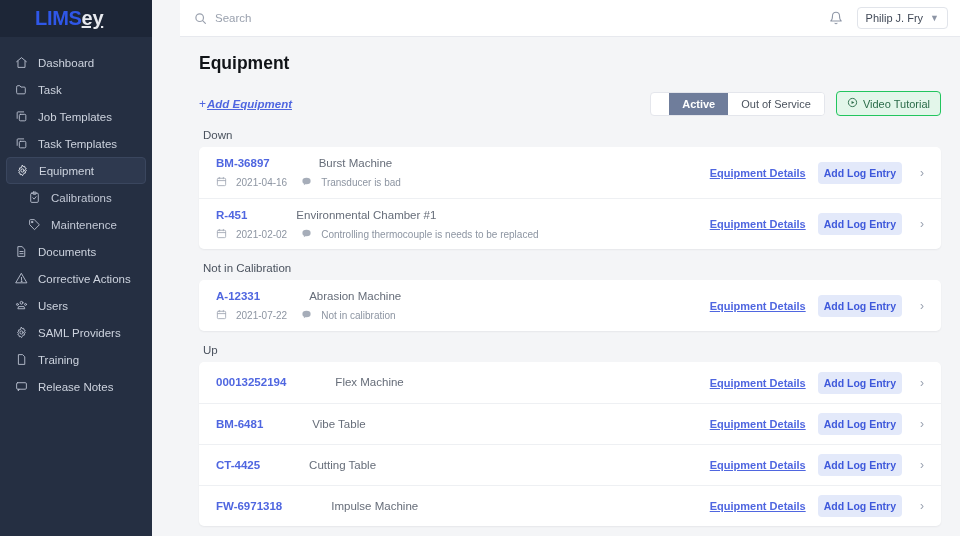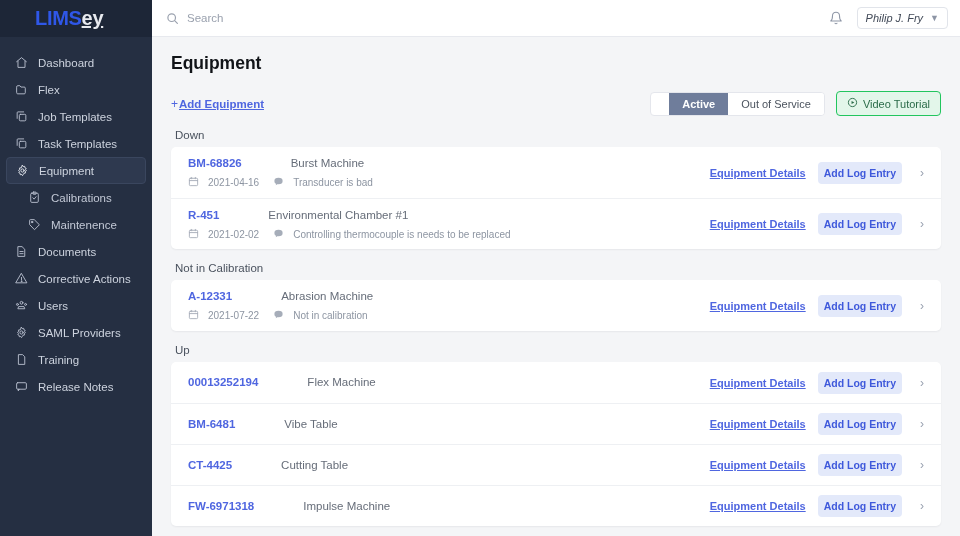--- a/index.html
+++ b/index.html
@@ -49,21 +49,21 @@
     width: 16px; height: 16px;
     margin-right: 9px;
     display: inline-flex; align-items: center; justify-content: center;
     flex: 0 0 16px;
     color: #b9c0cf;
   }
   .nav-item.active .ico { color: #e6e9f0; }
   .nav-item svg { width: 13px; height: 13px; display: block; }
 
   
-  .main { flex: 1; height: 536px; display: flex; flex-direction: column; background: #f4f5f7; }
+  .main { flex: 1; height: 536px; display: flex; flex-direction: column; background: #f4f5f7; margin-left: 28px; }
 
   .topbar {
     height: 37px; background: #ffffff;
     border-bottom: 1px solid #e7e9ee;
     display: flex; align-items: center;
     padding: 0 12px 0 14px;
   }
   .search-box { display: flex; align-items: center; gap: 8px; flex: 1; }
   .search-icon { color: #9aa1ae; display: flex; }
   .search-icon svg { width: 13px; height: 13px; }
@@ -73,36 +73,36 @@
     font-size: 11.5px; color: #5b6270; width: 320px;
   }
   .search-input::placeholder { color: #9aa1ae; }
   .top-right { display: flex; align-items: center; gap: 14px; }
   .bell { color: #8d95a5; display: flex; cursor: pointer; }
   .bell svg { width: 14px; height: 14px; }
   .user-pill {
     display: flex; align-items: center; gap: 7px;
     border: 1px solid #e1e4ea; border-radius: 4px;
     padding: 4px 8px; font-size: 11px; color: #414957;
-    background: #fff; cursor: pointer; font-style: italic;
+    background: #fff; cursor: pointer;
   }
   .chev-sm { color: #8d95a5; font-size: 9px; line-height: 1; }
 
   .content { flex: 1; overflow: hidden; padding: 16px 19px 0 19px; }
 
   .page-title { font-size: 17.5px; font-weight: bold; color: #111418; margin-bottom: 17px; }
 
   .toolbar-row { display: flex; align-items: center; justify-content: space-between; margin-bottom: 13px; }
   .add-link {
     display: inline-flex; align-items: center;
     color: #4f66e0; font-size: 11.5px; font-weight: bold;
     cursor: pointer;
   }
   .add-link .plus { font-weight: normal; margin-right: 1px; font-size: 12px; }
-  .add-link .txt { text-decoration: underline; }
+  .add-link .txt { text-decoration: underline; font-style: italic; }
 
   .toolbar-right { display: flex; align-items: center; gap: 11px; }
   .seg { display: flex; border-radius: 4px; overflow: hidden; border: 1px solid #e4e6ec; background:#fff;padding-left:18px; }
   .seg-btn {
     font-size: 11px; padding: 5px 13px; cursor: pointer;
     background: #ffffff; color: #4c5costume; color: #4c545f;
     font-family: "Liberation Sans", sans-serif;
     border: none;
   }
   .seg-btn.on { background: #6f7d9b; color: #ffffff; font-weight: bold; }
@@ -173,21 +173,21 @@
             </svg>
           </span>
           <span>Dashboard</span>
         </div>
         <div class="nav-item">
           <span class="ico">
             <svg viewBox="0 0 24 24" fill="none" stroke="currentColor" stroke-width="1.7" stroke-linecap="round" stroke-linejoin="round">
               <path d="M3 7a2 2 0 0 1 2-2h4l2 2.5h6a2 2 0 0 1 2 2V18a2 2 0 0 1-2 2H5a2 2 0 0 1-2-2z"></path>
             </svg>
           </span>
-          <span>Flex</span>
+          <span>Task</span>
         </div>
         <div class="nav-item">
           <span class="ico">
             <svg viewBox="0 0 24 24" fill="none" stroke="currentColor" stroke-width="1.7" stroke-linecap="round" stroke-linejoin="round">
               <rect x="8" y="8" width="12" height="12" rx="2"></rect>
               <path d="M4 15.5V5a1.5 1.5 0 0 1 1.5-1.5H16"></path>
             </svg>
           </span>
           <span>Job Templates</span>
         </div>
@@ -338,21 +338,21 @@
           </button>
         </div>
       </div>
 
       <div id="groups">
           <div class="group">
             <div class="group-label">Down</div>
             <div class="card">
               <div class="row tall">
                 <div class="row-left">
-                  <div class="row-title"><span class="code">BM-68826</span><span class="name">Burst Machine</span></div>
+                  <div class="row-title"><span class="code">BM-36897</span><span class="name">Burst Machine</span></div>
                   <div class="row-meta">
                     <span class="meta">
                       <span><svg viewBox="0 0 24 24" fill="none" stroke="currentColor" stroke-width="2" stroke-linecap="round">
                           <rect x="3" y="5" width="18" height="16" rx="2"></rect>
                           <line x1="3" y1="10" x2="21" y2="10"></line>
                           <line x1="8" y1="3" x2="8" y2="6"></line>
                           <line x1="16" y1="3" x2="16" y2="6"></line>
                         </svg></span>
                       <span>2021-04-16</span>
                     </span>

